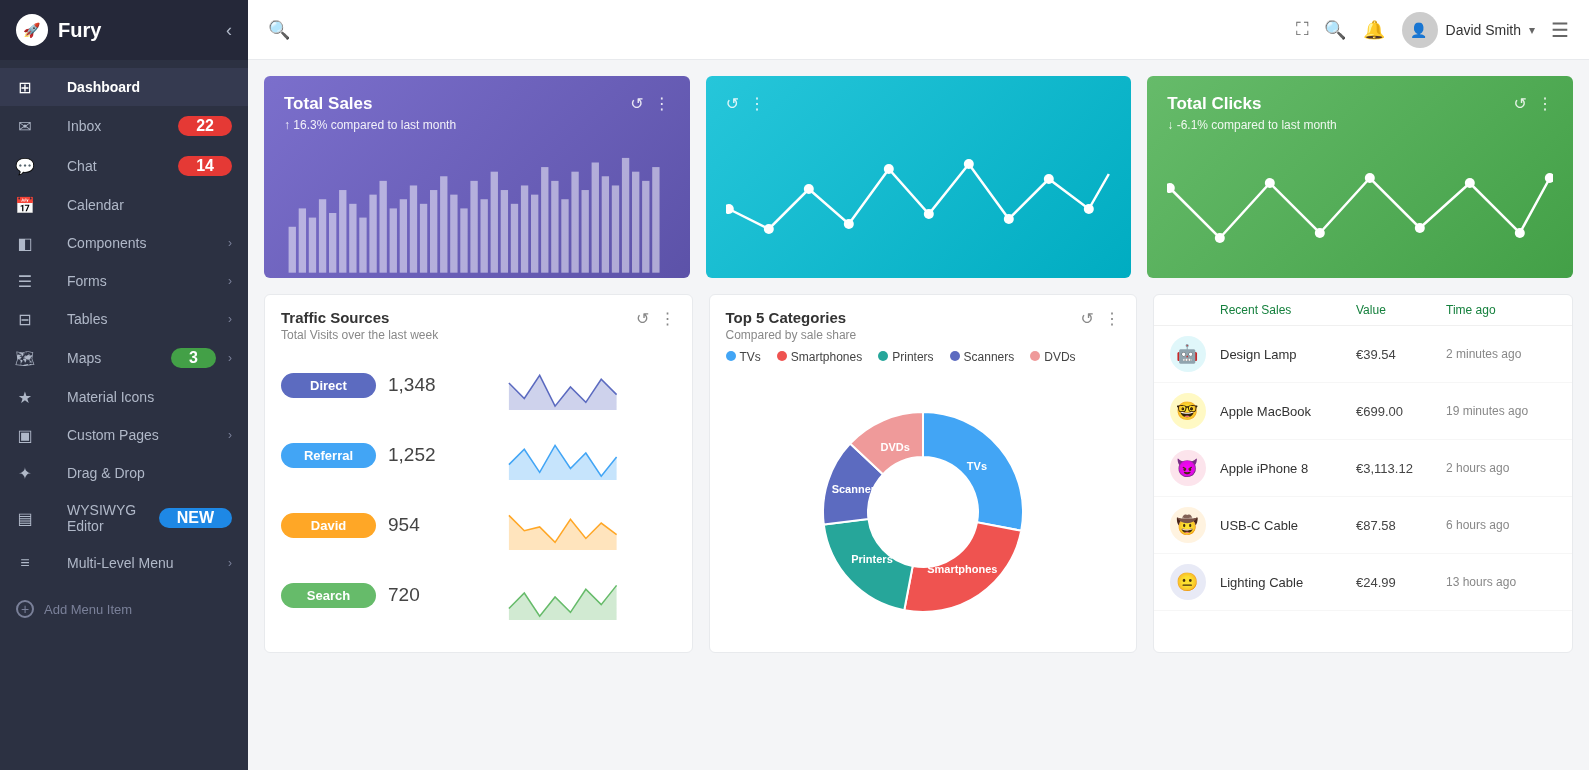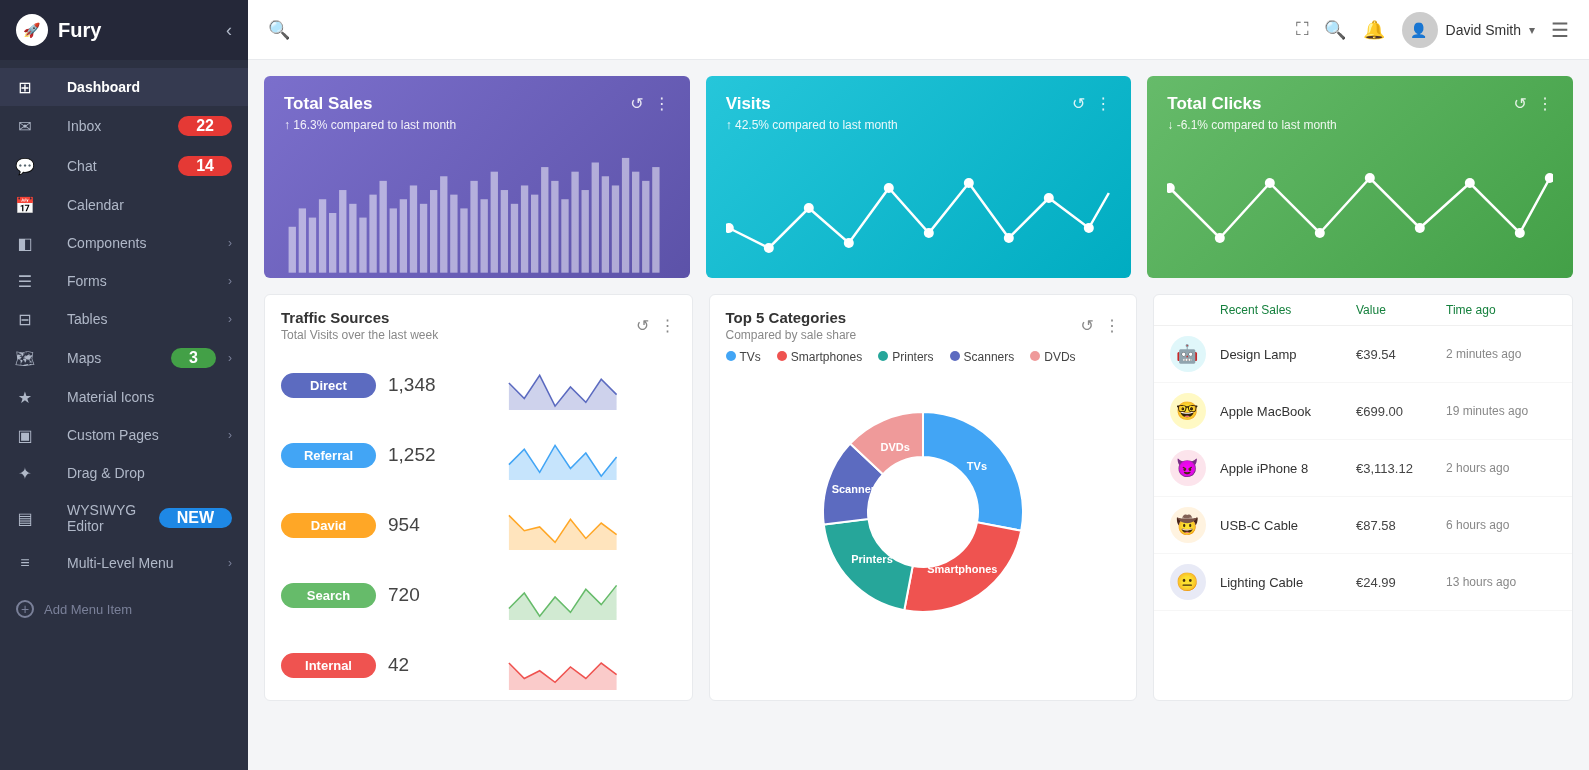--- a/index.html
+++ b/index.html
@@ -177,21 +177,21 @@
     }
     .panel {
       background: #fff;
       border-radius: 6px;
       border: 1px solid #e8eaed;
       overflow: hidden;
     }
     .panel-header {
       padding: 14px 16px 8px;
       display: flex;
-      align-items: center;
+      align-items: flex-start;
       justify-content: space-between;
     }
     .panel-title { font-size: 15px; font-weight: 600; color: #333; }
     .panel-subtitle { font-size: 12px; color: #888; margin-top: 2px; }
     .panel-actions { display: flex; gap: 10px; color: #888; cursor: pointer; font-size: 16px; }
 
     
     .traffic-item {
       display: flex;
       align-items: center;
@@ -424,24 +424,20 @@
               <rect x="379" y="20" width="8" height="110"></rect>
               <rect x="390" y="30" width="8" height="100"></rect>
               <rect x="401" y="15" width="8" height="115"></rect>
             </g>
           </svg>
         </div>
       </div>
 
       <div class="stat-card teal">
         <div class="card-header-row">
-          <div>
-            <div class="card-title">Visits</div>
-            <div class="card-subtitle">↑ 42.5% compared to last month</div>
-          </div>
           <div class="card-actions">
             <span class="card-action-btn">↺</span>
             <span class="card-action-btn">⋮</span>
           </div>
         </div>
         <div class="card-chart">
           <svg width="100%" height="130" viewBox="0 0 380 130">
             <polyline points="0,80 40,100 80,60 120,95 160,40 200,85 240,35 280,90 320,50 360,80 380,45" fill="none" stroke="white" stroke-width="2.5"></polyline>
             <circle cx="0" cy="80" r="5" fill="white"></circle>
             <circle cx="40" cy="100" r="5" fill="white"></circle>
@@ -524,28 +520,20 @@
       </svg>
     </div>
             <div class="traffic-item">
       <span class="traffic-badge" style="background:#66bb6a">Search</span>
       <span class="traffic-value">720</span>
       <svg class="traffic-sparkline" viewBox="0 0 140 65">
         <polygon points="0,50 20,30 40,60 60,35 80,55 100,25 120,45 140,20 140,65 0,65" fill="rgba(102,187,106,0.6)" opacity="0.5"></polygon>
         <polyline points="0,50 20,30 40,60 60,35 80,55 100,25 120,45 140,20" fill="none" stroke="#66bb6a" stroke-width="2"></polyline>
       </svg>
     </div>
-            <div class="traffic-item">
-      <span class="traffic-badge" style="background:#ef5350">Internal</span>
-      <span class="traffic-value">42</span>
-      <svg class="traffic-sparkline" viewBox="0 0 140 65">
-        <polygon points="0,30 20,50 40,40 60,55 80,35 100,50 120,30 140,45 140,65 0,65" fill="rgba(239,83,80,0.6)" opacity="0.5"></polygon>
-        <polyline points="0,30 20,50 40,40 60,55 80,35 100,50 120,30 140,45" fill="none" stroke="#ef5350" stroke-width="2"></polyline>
-      </svg>
-    </div>
           </div>
       </div>
 
       <div class="panel">
         <div class="panel-header">
           <div>
             <div class="panel-title">Top 5 Categories</div>
             <div class="panel-subtitle">Compared by sale share</div>
           </div>
           <div class="panel-actions">

